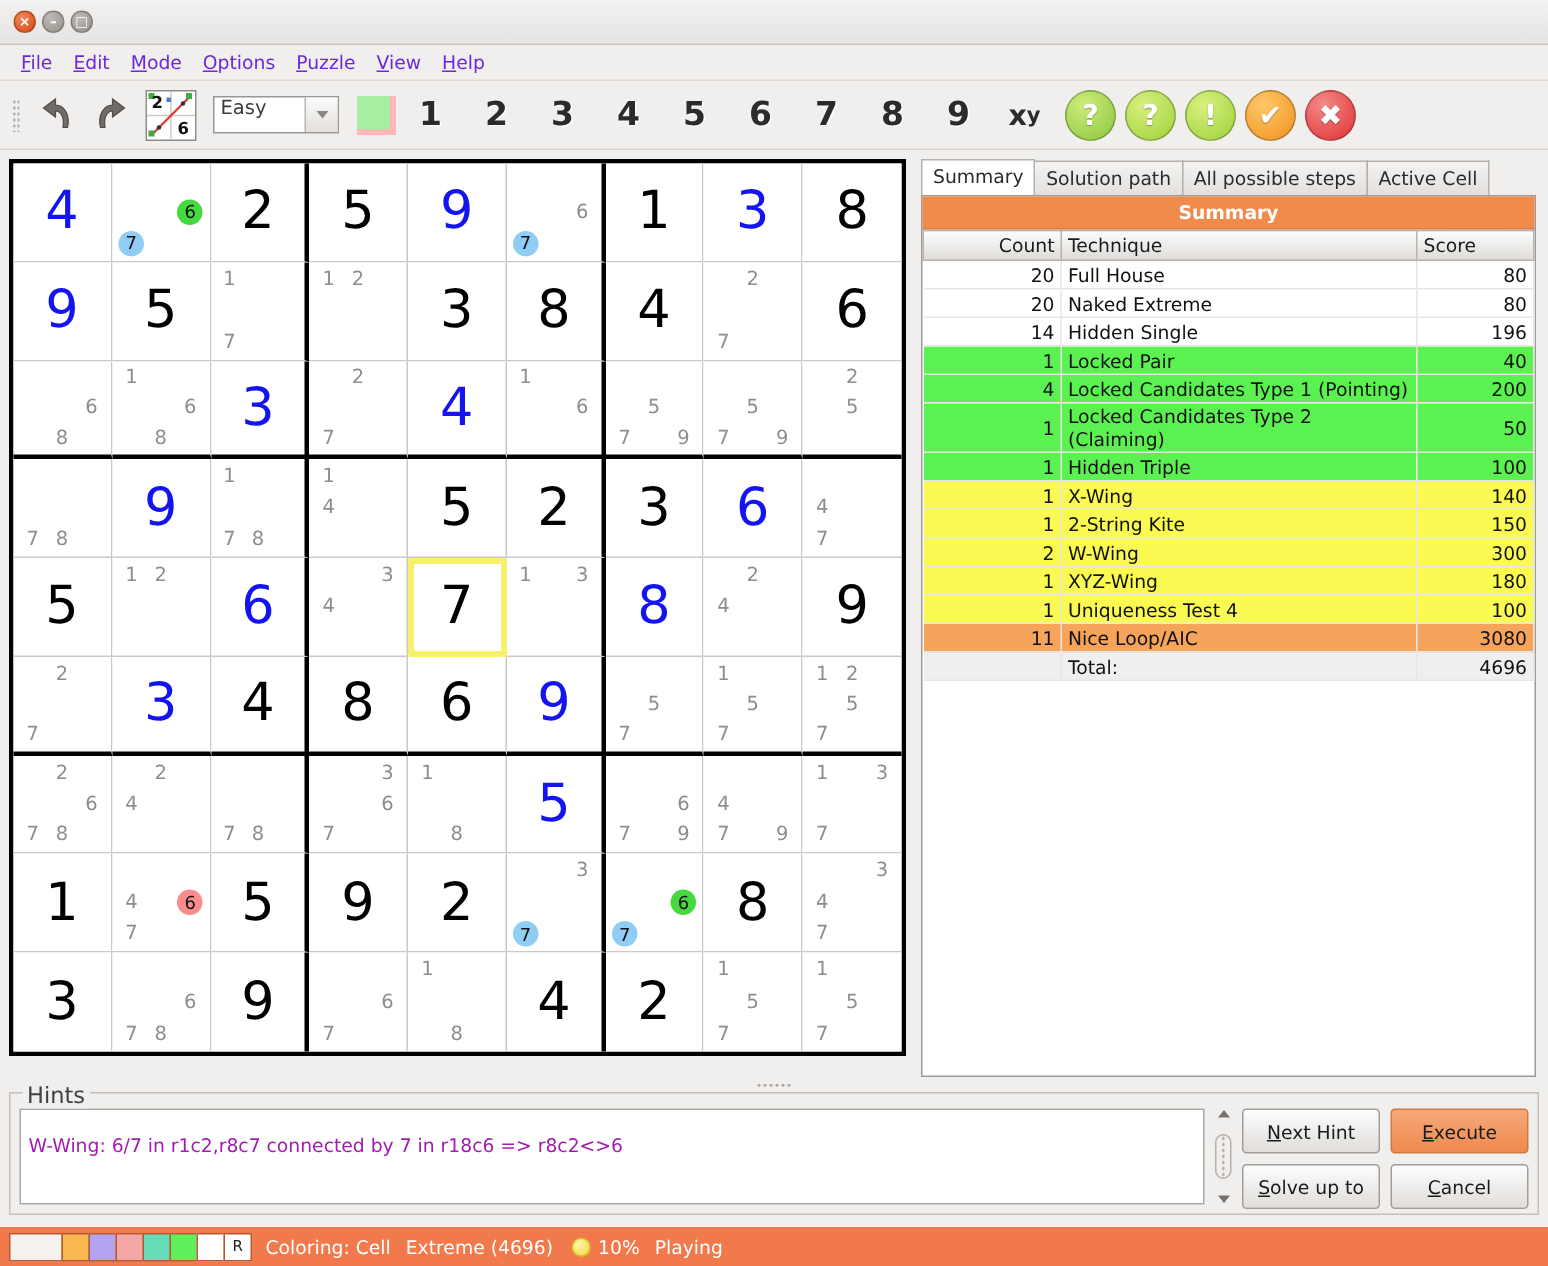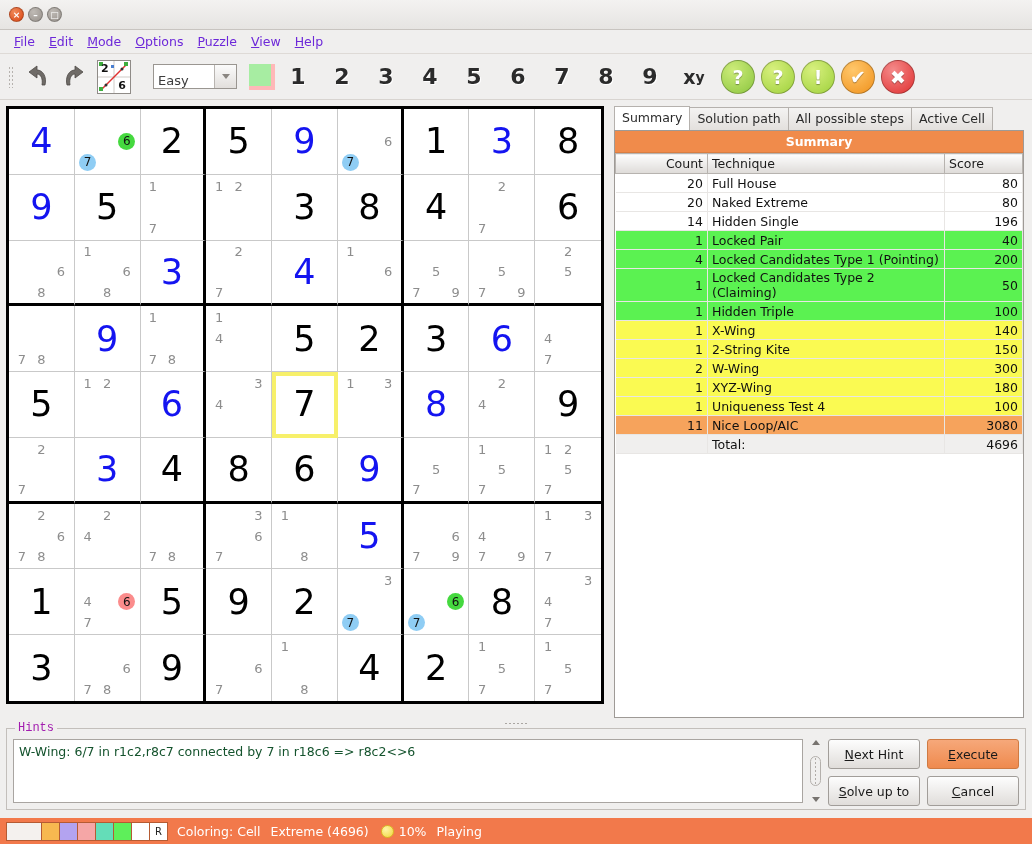--- a/index.html
+++ b/index.html
@@ -58,23 +58,23 @@
   .arrow-ico { width: 28px; height: 24px; }
   .mini-grid-btn {
     width: 34px; height: 34px; border: 1px solid #8f8b87; background: #fff;
     position: relative; margin-left: 2px;
   }
   .mini-grid-btn .mg-cell {
     position: absolute; font-size: 11px; font-weight: bold; color: #111;
   }
   .mini-grid-btn .ln { position: absolute; left: 0; top: 0; }
   .level-select {
-    margin-left: 20px; width: 84px; height: 25px;
+    margin-left: 9px; width: 84px; height: 25px;
     border: 1px solid #9a9691; background: #fff; position: relative;
-    display: flex; align-items: flex-end;
+    display: flex; align-items: flex-start;
   }
   .level-select .lv-txt { font-size: 13px; color: #3c3c3c; padding-left: 4px; }
   .level-arrow {
     position: absolute; right: 0px; top: 0px; width: 22px; height: 23px;
     background: linear-gradient(to bottom,#fbfbfb,#e2dfdc);
     border-left: 1px solid #b9b5b1;
     display: flex; align-items: center; justify-content: center;
   }
   .level-arrow i {
     border-left: 4px solid transparent; border-right: 4px solid transparent;
@@ -204,25 +204,25 @@
     width: 24px; height: 3px;
     background-image: radial-gradient(#aaa6a2 40%, transparent 41%);
     background-size: 4px 3px;
   }
   #hints-area {
     margin: 0 6px 0 6px; height: 82px; border: 1px solid #c3bfbb;
     position: relative; padding: 10px 6px 6px 6px; display: flex; gap: 6px;
   }
   #hints-legend {
     position: absolute; top: -8px; left: 8px; background: #f0efee;
-    font-size: 12px; color: #a21caf; padding: 0 3px; font-family: Liberation Mono, monospace;
+    font-size: 15px; color: #404040; padding: 0 3px;
   }
   #hints-text {
     flex: 1; background: #fff; border: 1px solid #a9a5a1;
-    font-size: 12.5px; color: #14532d; padding: 4px 5px;
+    font-size: 12.5px; color: #a21caf; padding: 16px 5px;
     overflow: hidden;
   }
   #hints-scroll {
     width: 13px; background: #f0efee; border: none;
     display: flex; flex-direction: column; align-items: center; justify-content: space-between;
     padding: 1px 0;
   }
   #hints-scroll .sb-arrow {
     width: 0; height: 0; border-left: 4px solid transparent; border-right: 4px solid transparent;
   }

